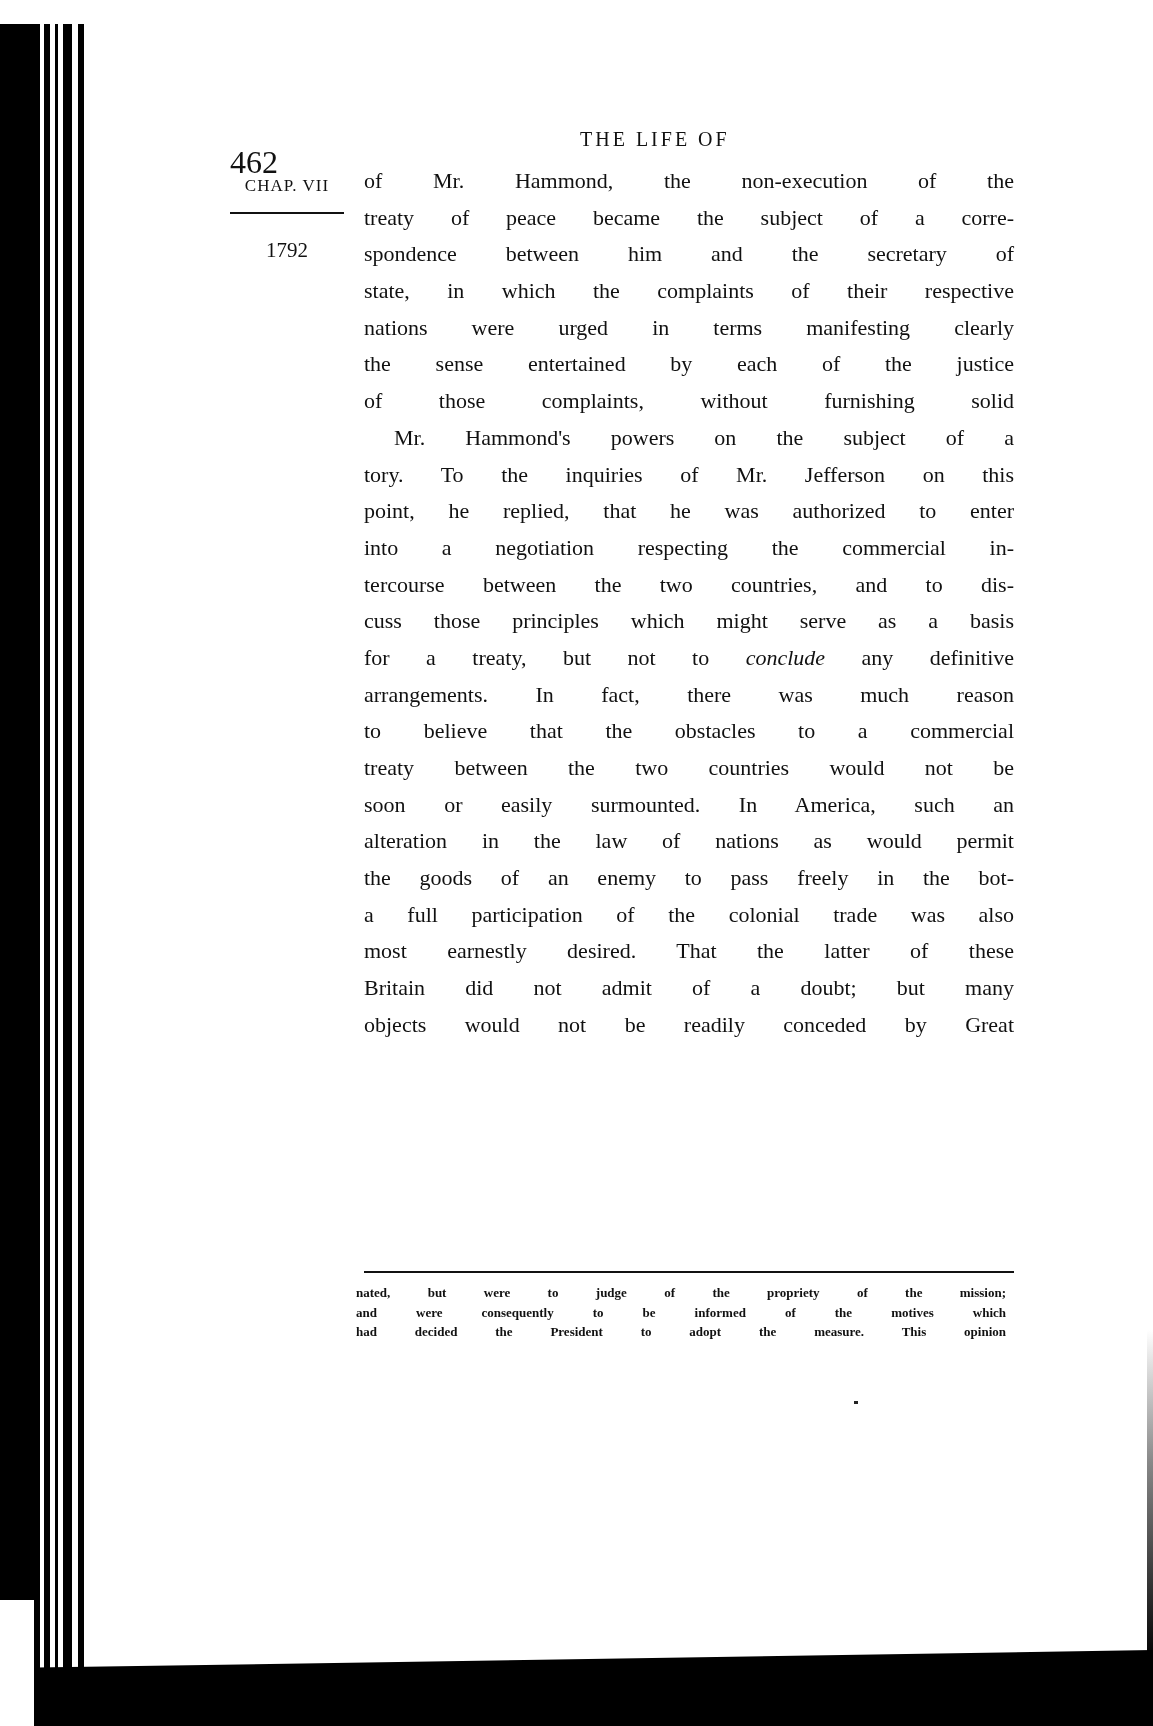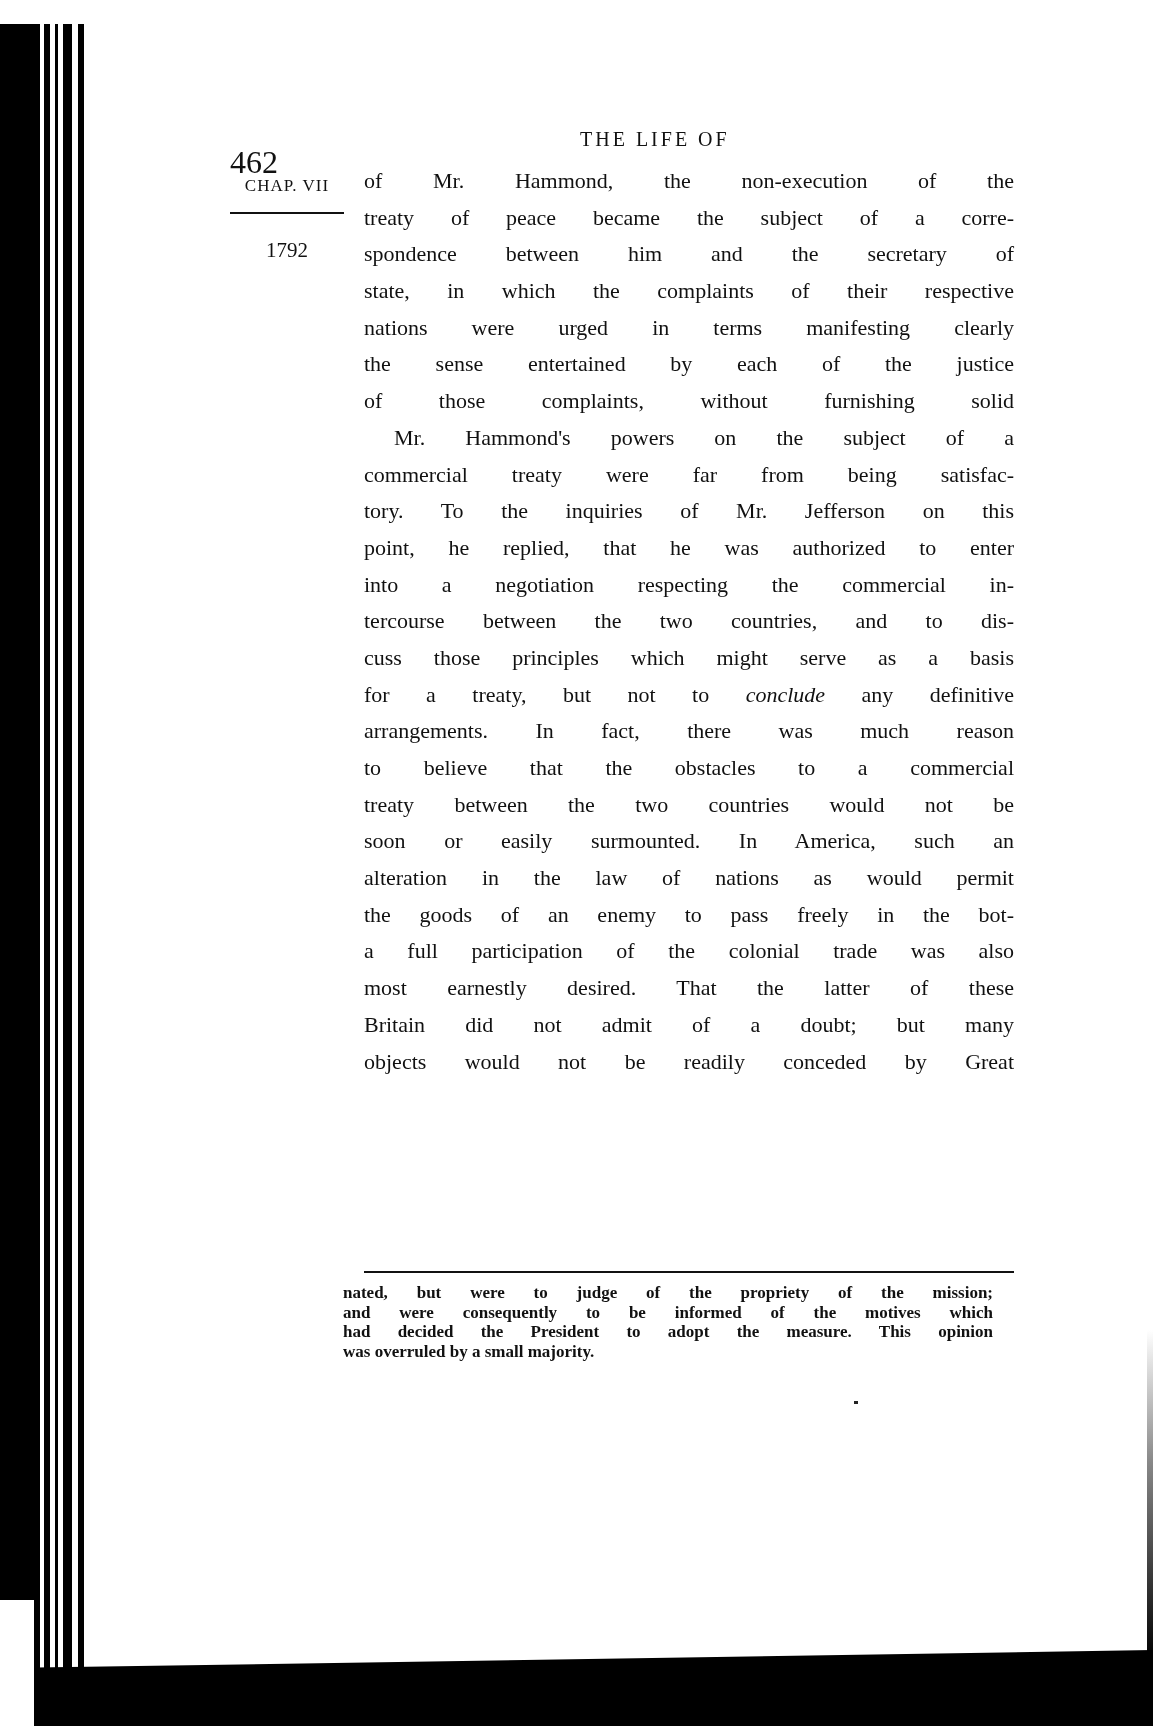--- a/index.html
+++ b/index.html
@@ -44,22 +44,22 @@
     font-size:22px; line-height:36.7px;
   }
   .body-text .line {
     display:block; height:36.7px; white-space:nowrap;
     text-align:justify; text-align-last:justify;
   }
   .body-text .line.last { text-align-last:left; }
   .body-text .line.indent { padding-left:30px; }
   .footnote-rule { position:absolute; left:364px; top:1271px; width:650px; height:2px; background:#111; }
   .footnote {
-    position:absolute; left:343px; top:1283px; width:650px;
-    font-size:17px; line-height:19.5px; font-weight:bold;
+    position:absolute; left:356px; top:1283px; width:650px;
+    font-size:13px; line-height:19.5px; font-weight:bold;
   }
   .footnote .line { display:block; white-space:nowrap; text-align:justify; text-align-last:justify; }
   .footnote .line.last { text-align-last:left; }
   .speck { position:absolute; left:854px; top:1401px; width:4px; height:3px; background:#222; }
   em { font-style:italic; }
 </style>
 </head>
 <body>
 
 <div class="binding"></div>
@@ -78,21 +78,20 @@
 
 <div class="body-text">
   <span class="line">of Mr. Hammond, the non-execution of the</span>
   <span class="line">treaty of peace became the subject of a corre-</span>
   <span class="line">spondence between him and the secretary of</span>
   <span class="line">state, in which the complaints of their respective</span>
   <span class="line">nations were urged in terms manifesting clearly</span>
   <span class="line">the sense entertained by each of the justice</span>
   <span class="line">of those complaints, without furnishing solid</span>
   <span class="line indent">Mr. Hammond's powers on the subject of a</span>
-  <span class="line">commercial treaty were far from being satisfac-</span>
   <span class="line">tory.  To the inquiries of Mr. Jefferson on this</span>
   <span class="line">point, he replied, that he was authorized to enter</span>
   <span class="line">into a negotiation respecting the commercial in-</span>
   <span class="line">tercourse between the two countries, and to dis-</span>
   <span class="line">cuss those principles which might serve as a basis</span>
   <span class="line"><span>for a treaty, but not to</span> <em>conclude</em><span> any definitive</span></span>
   <span class="line">arrangements.  In fact, there was much reason</span>
   <span class="line">to believe that the obstacles to a commercial</span>
   <span class="line">treaty between the two countries would not be</span>
   <span class="line">soon or easily surmounted.  In America, such an</span>
@@ -102,16 +101,15 @@
   <span class="line">most earnestly desired.  That the latter of these</span>
   <span class="line">Britain did not admit of a doubt; but many</span>
   <span class="line">objects would not be readily conceded by Great</span>
 </div>
 
 <div class="footnote-rule"></div>
 <div class="footnote">
   <span class="line">nated, but were to judge of the propriety of the mission;</span>
   <span class="line">and were consequently to be informed of the motives which</span>
   <span class="line">had decided the President to adopt the measure.  This opinion</span>
-  <span class="line last">was overruled by a small majority.</span>
 </div>
 
 <div class="speck"></div>
 
 </body></html>

